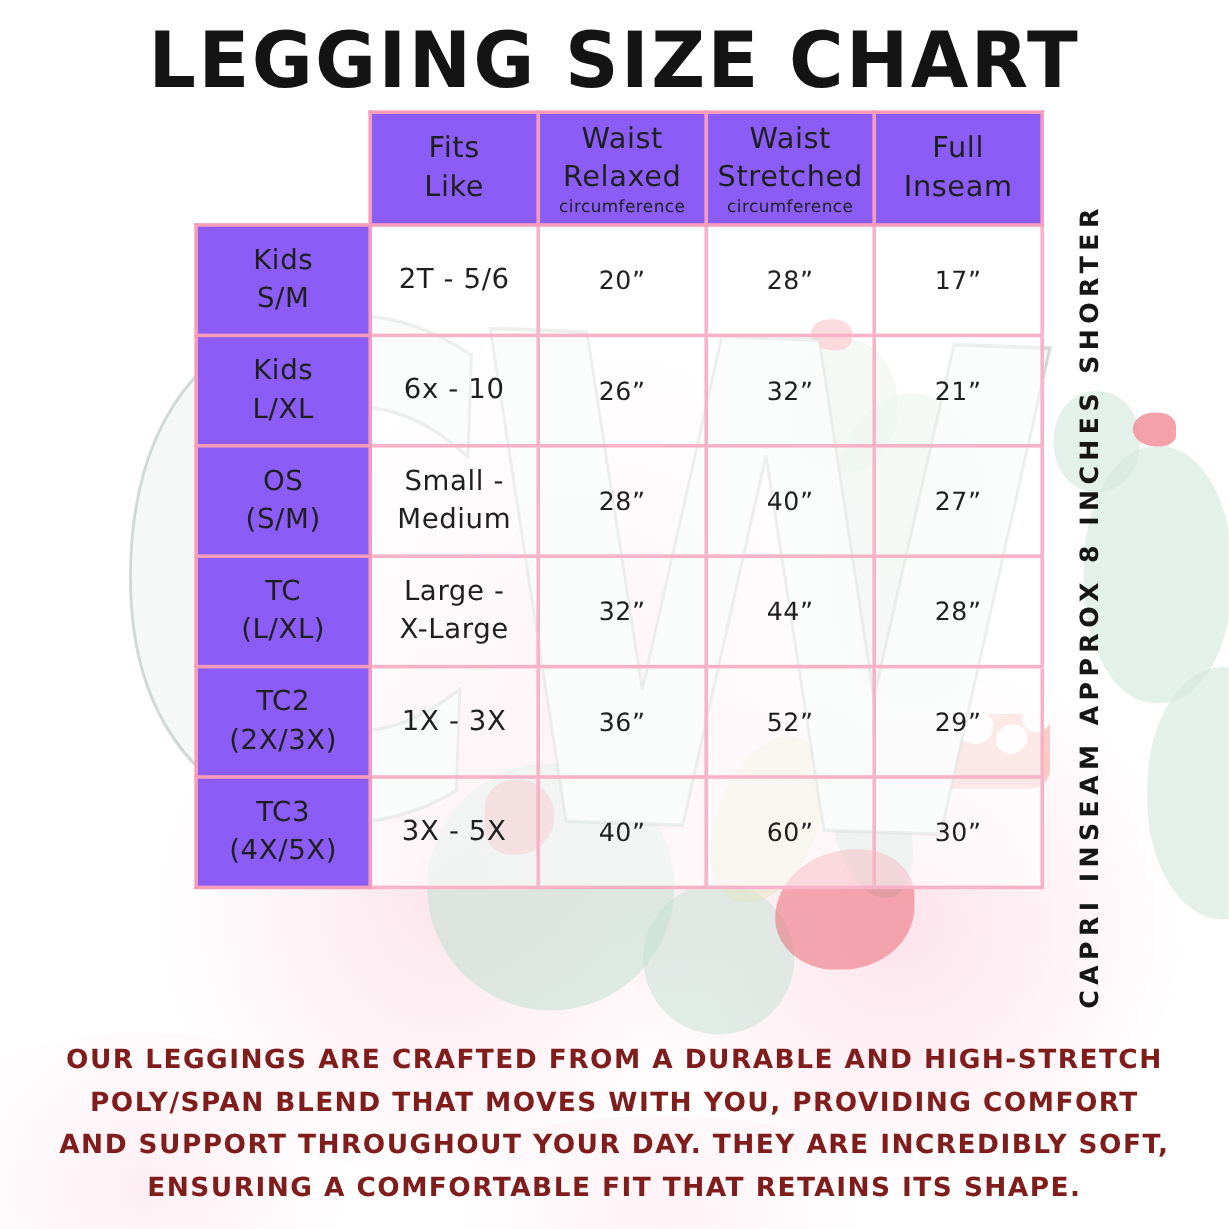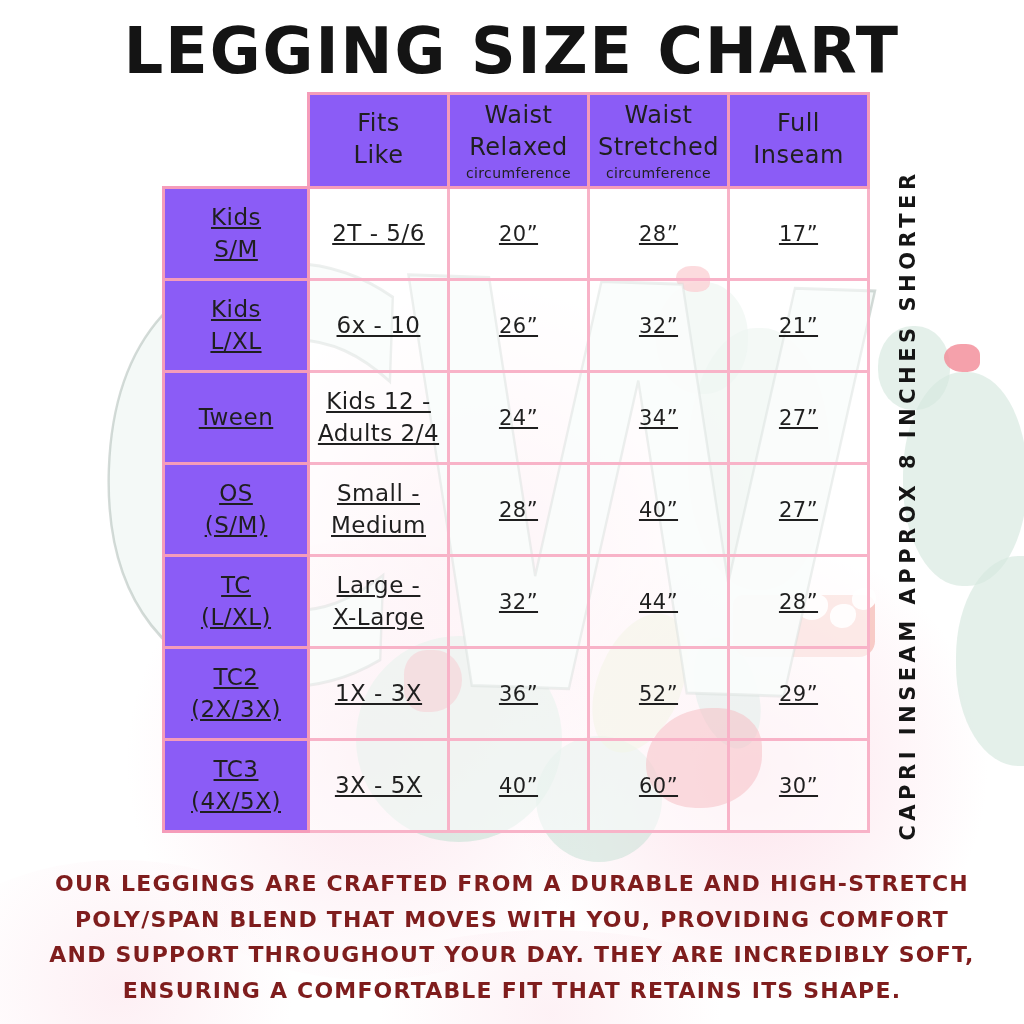--- a/index.html
+++ b/index.html
@@ -63,21 +63,21 @@
     position:absolute;z-index:2;left:162px;top:92px;border-collapse:collapse;
     table-layout:fixed;width:705px;
   }
   table.size-table td,table.size-table th{
     padding:0;text-align:center;vertical-align:middle;font-weight:normal;
   }
   .corner{border:none;background:transparent;}
   .hcell,.rowlabel{background:#8b5cf6;border:3px solid #f59cba;}
   .datacell{background:rgba(255,255,255,.58);border:3px solid #f8b3c8;}
   .hrow{height:94px;}
-  .brow{height:92px;text-decoration:underline;}
+  .brow{height:92px;}
   .hlabel{display:block;white-space:pre-line;font-size:24px;line-height:1.32;letter-spacing:.5px;}
   .hsub{display:block;font-size:14px;letter-spacing:.4px;margin-top:1px;}
   .rlabel{display:block;white-space:pre-line;font-size:23px;line-height:1.38;letter-spacing:.5px;}
   .fitcell{white-space:pre-line;font-size:23px;line-height:1.38;letter-spacing:.5px;}
   .numcell{font-size:21px;letter-spacing:.5px;}
   
   .side-note{
     position:absolute;z-index:2;left:908px;top:505px;white-space:nowrap;
     transform:translate(-50%,-50%) rotate(-90deg);
     font-size:21px;font-weight:600;letter-spacing:4.5px;color:#161616;
@@ -168,30 +168,20 @@
             <span class="rlabel">Kids
 L/XL</span>
           </th>
       <td class="datacell fitcell">6x - 10</td>
       <td class="datacell numcell">26”</td>
       <td class="datacell numcell">32”</td>
       <td class="datacell numcell">21”</td>
     </tr>
     <tr class="brow">
       <th class="rowlabel">
-            <span class="rlabel">Tween</span>
-          </th>
-      <td class="datacell fitcell">Kids 12 -
-Adults 2/4</td>
-      <td class="datacell numcell">24”</td>
-      <td class="datacell numcell">34”</td>
-      <td class="datacell numcell">27”</td>
-    </tr>
-    <tr class="brow">
-      <th class="rowlabel">
             <span class="rlabel">OS
 (S/M)</span>
           </th>
       <td class="datacell fitcell">Small -
 Medium</td>
       <td class="datacell numcell">28”</td>
       <td class="datacell numcell">40”</td>
       <td class="datacell numcell">27”</td>
     </tr>
     <tr class="brow">

